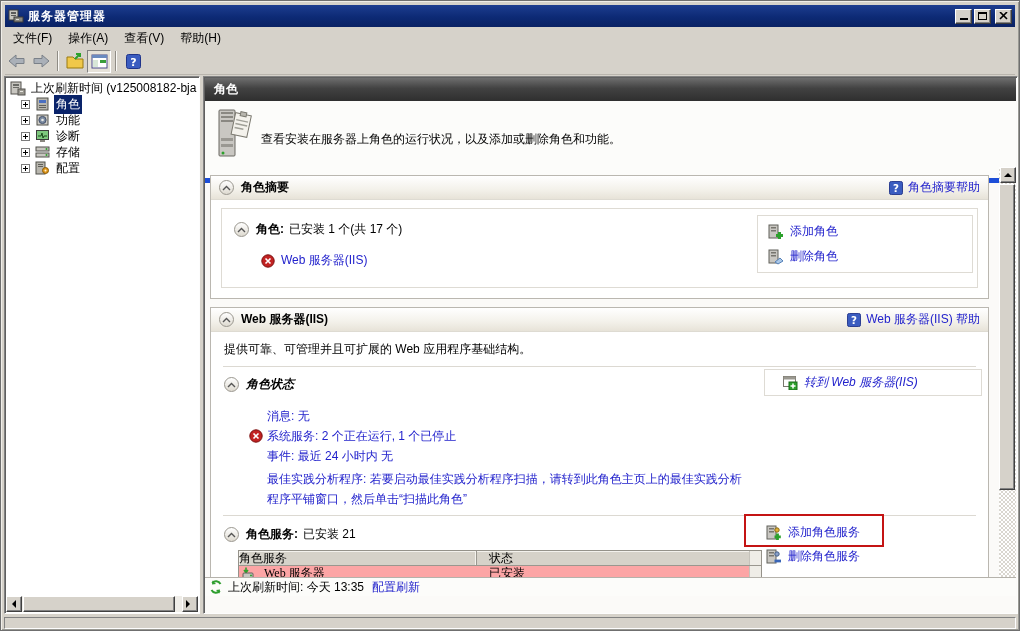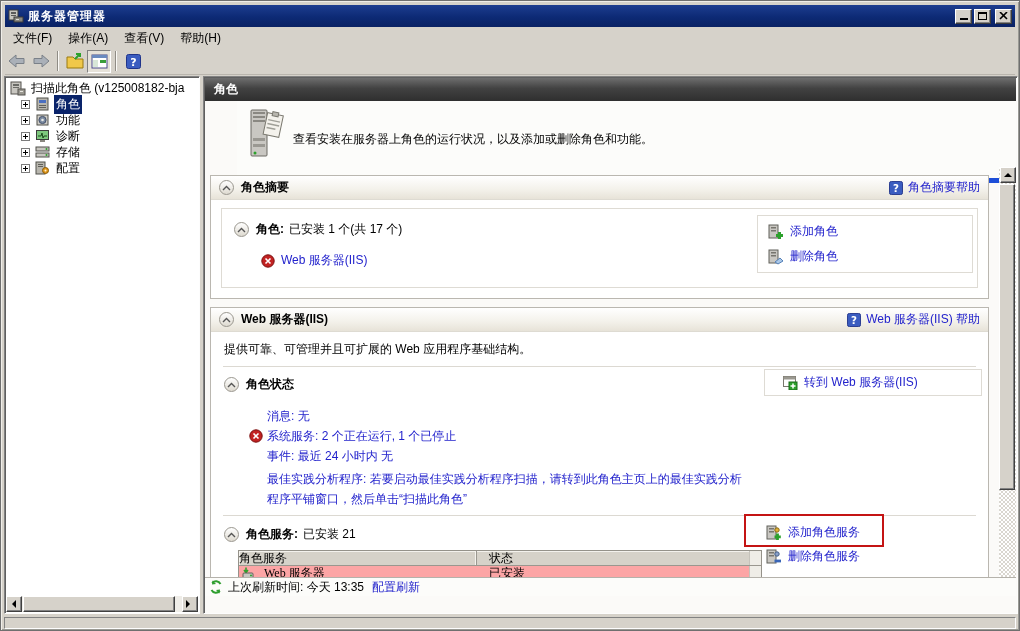--- a/index.html
+++ b/index.html
@@ -44,21 +44,21 @@
   .sb-btn { position:absolute; width:16px; height:16px; background:#d6d2ca; border:1px solid; border-color:#fff #404040 #404040 #fff; box-shadow:inset -1px -1px 0 #828282; }
   .sb-btn .tri { position:absolute; left:50%; top:50%; transform:translate(-50%,-50%); width:0; height:0; }
   .tri-left  { border:4px solid transparent; border-right:4px solid #000; margin-left:-2px; }
   .tri-right { border:4px solid transparent; border-left:4px solid #000; margin-right:-2px; }
   .tri-up    { border:4px solid transparent; border-bottom:4px solid #000; margin-top:-2px; }
   .tri-down  { border:4px solid transparent; border-top:4px solid #000; margin-bottom:-2px; }
   .hscroll .thumb { position:absolute; left:17px; top:0; width:152px; height:16px; background:#d6d2ca; border:1px solid; border-color:#fff #404040 #404040 #fff; box-shadow:inset -1px -1px 0 #828282; }
 
   .right-pane { position:absolute; left:202px; top:75px; width:815px; height:538px; background:#fbfaf8; border:1px solid; border-color:#828282 #fdfdfd #fdfdfd #828282; box-shadow:inset 1px 1px 0 #5f5f5f; overflow:hidden; }
   .pane-header { position:absolute; top:1px; left:1px; right:1px; height:23px; background:linear-gradient(to bottom,#6e6e6e,#424242 45%,#2f2f2f); color:#fff; font-weight:bold; display:flex; align-items:center; padding-left:9px; }
-  .pane-desc { position:absolute; top:24px; left:1px; right:1px; height:82px; background:#fcfcfa; border-bottom:5px solid #1d4ed8;margin-left:32px; }
+  .pane-desc { position:absolute; top:24px; left:1px; right:1px; height:82px; background:#fcfcfa; border-bottom:5px solid #1d4ed8; }
   .pane-desc .txt { position:absolute; left:56px; top:30px; }
   .pane-desc svg { position:absolute; left:10px; top:7px; }
 
   .scroll-area { position:absolute; top:90px; left:1px; right:1px; bottom:20px; overflow:hidden; }
   .vscroll { position:absolute; top:0; right:0; width:17px; bottom:0; background-image:linear-gradient(45deg,#d9d6cf 25%,transparent 25%,transparent 75%,#d9d6cf 75%),linear-gradient(45deg,#d9d6cf 25%,transparent 25%,transparent 75%,#d9d6cf 75%); background-size:4px 4px; background-position:0 0,2px 2px; background-color:#fff; }
   .vscroll .thumb { position:absolute; top:17px; left:0; width:16px; height:306px; background:#d6d2ca; border:1px solid; border-color:#fff #404040 #404040 #fff; box-shadow:inset -1px -1px 0 #828282; }
 
   .refresh-bar { position:absolute; left:1px; right:1px; bottom:17px; height:19px; background:#fcfcfa; border-top:1px solid #b5b2ab; display:flex; align-items:center; padding-left:4px; }
   .refresh-bar span { margin-left:5px; }
 
@@ -76,21 +76,21 @@
   .sub-box { margin:8px 10px 10px 10px; border:1px solid #dedbd4; position:relative; padding:12px 10px 10px 12px; min-height:80px; }
   .role-count-row { display:flex; align-items:center; }
   .role-count-row b { margin-left:7px; }
   .role-link-row { margin:14px 0 0 27px; display:flex; align-items:center; gap:6px; }
 
   .action-box { position:absolute; right:4px; top:6px; width:216px; border:1px solid #dedbd4; padding:7px 10px; display:flex; flex-direction:column; gap:8px; }
   .action-row { display:flex; align-items:center; gap:6px; position:relative; }
 
   .sec2-desc { padding:9px 12px 8px 13px; }
   .divider { border-top:1px solid #dcd9d2; margin:0 12px; }
-  .substatus-row { position:relative; padding:7px 12px 4px 13px; display:flex; align-items:center; height:32px; }
+  .substatus-row { position:relative; padding:7px 12px 4px 13px; display:flex; align-items:center; height:32px;font-style:italic; }
   .substatus-row .sec-title { margin-left:7px; }
   .goto-box { position:absolute; right:6px; top:2px; width:218px; height:27px; border:1px solid #dedbd4; display:flex; align-items:center; gap:6px; padding-left:18px; }
 
   .status-lines { margin:7px 0 6px 56px; position:relative; color:#2222cc; }
   .status-lines .sl { height:20px; display:flex; align-items:center; position:relative; }
   .status-lines .slx { position:absolute; left:-18px; top:3px; }
   .bpa { line-height:15px; height:auto; display:block; }
 
   .services-row { position:relative; padding:10px 12px 2px 13px; display:flex; align-items:center; }
   .services-row .sec-title { margin-left:7px; }
@@ -186,21 +186,21 @@
   <div class="left-pane">
     <div class="tree">
       <div class="tree-row tree-root">
         <svg class="icon16" width="16" height="15" viewBox="0 0 16 15">
           <rect x="1" y="1" width="10" height="12" fill="#c8c6c0" stroke="#55534e"></rect>
           <rect x="3" y="3" width="6" height="2" fill="#6a6a66"></rect>
           <rect x="3" y="6" width="6" height="1" fill="#6a6a66"></rect>
           <rect x="8" y="8" width="7" height="6" fill="#9a9890" stroke="#55534e"></rect>
           <rect x="10" y="10" width="3" height="1" fill="#e8e6e0"></rect>
         </svg>
-        <span class="lbl">扫描此角色 (v125008182-bja</span>
+        <span class="lbl">上次刷新时间 (v125008182-bja</span>
       </div>
       <div class="tree-row tree-child">
         <div class="expander"></div>
         <svg class="icon16" width="15" height="14" viewBox="0 0 15 14">
           <rect x="2" y="1" width="11" height="12" fill="#b8b6ae" stroke="#50504a"></rect>
           <rect x="4" y="3" width="7" height="3" fill="#4a6fc0"></rect>
           <rect x="4" y="8" width="7" height="1" fill="#60605a"></rect>
           <rect x="4" y="10" width="7" height="1" fill="#60605a"></rect>
         </svg>
         <span class="lbl selected">角色</span>

